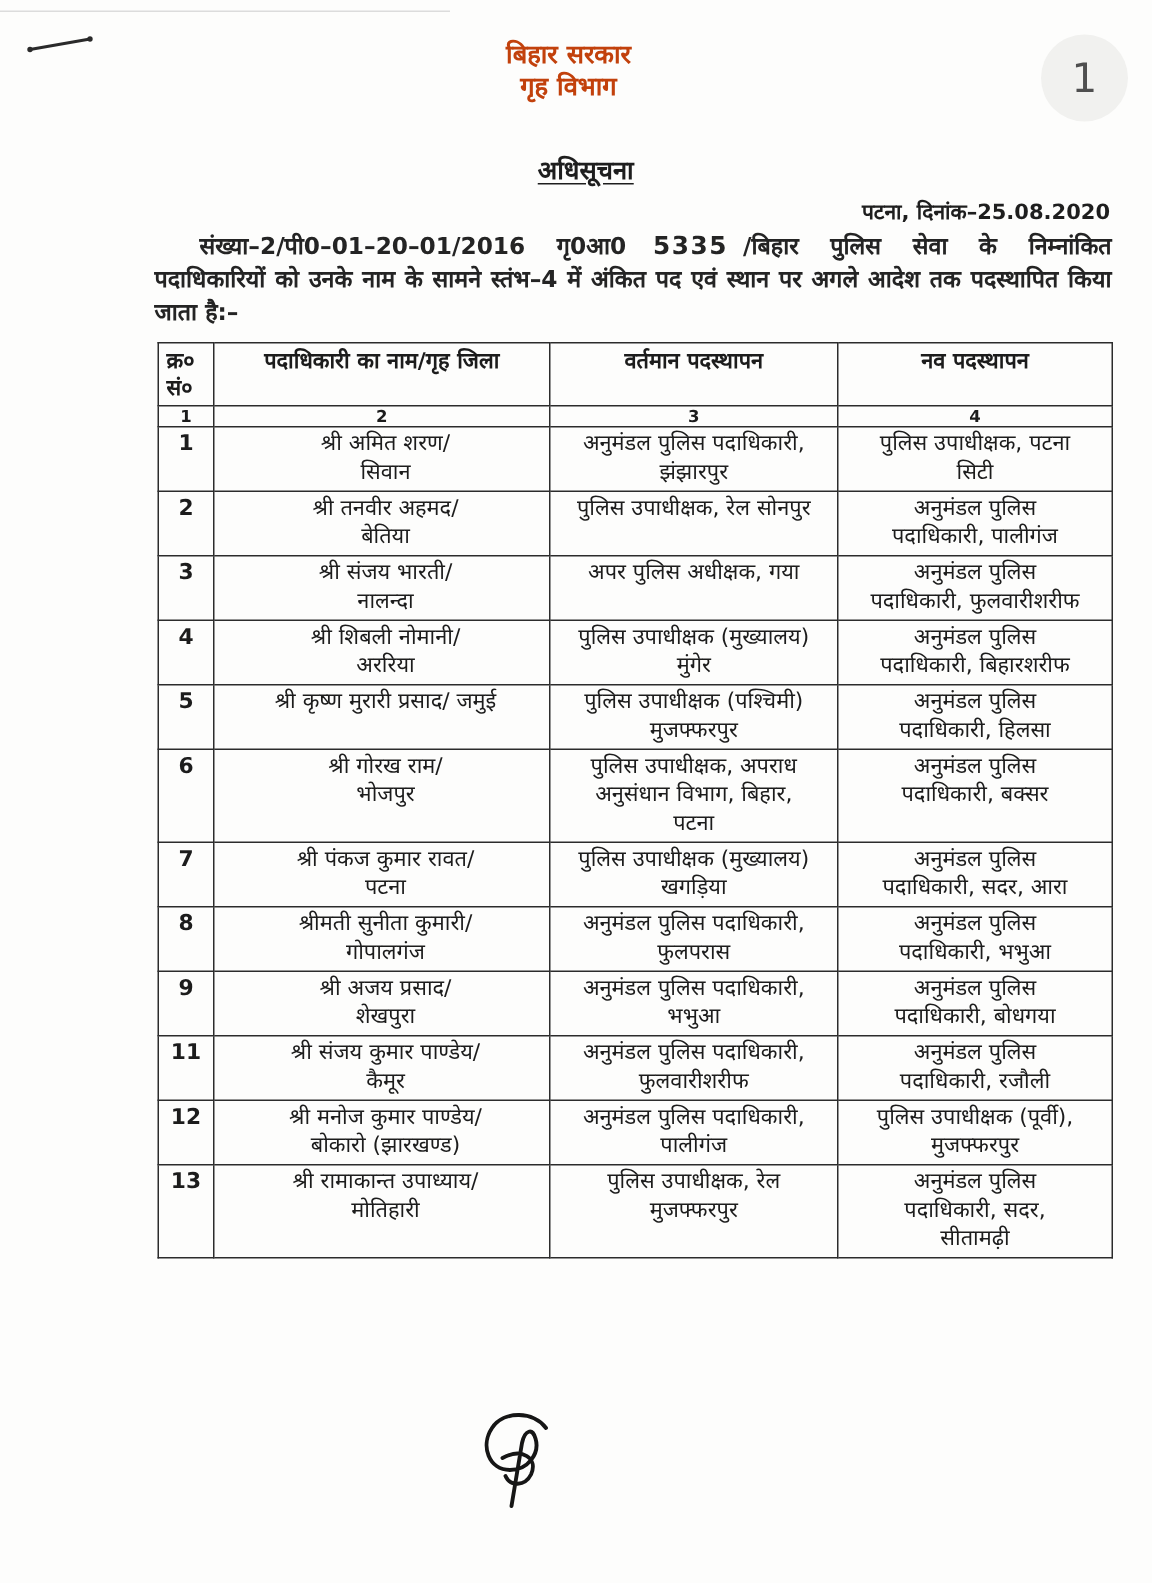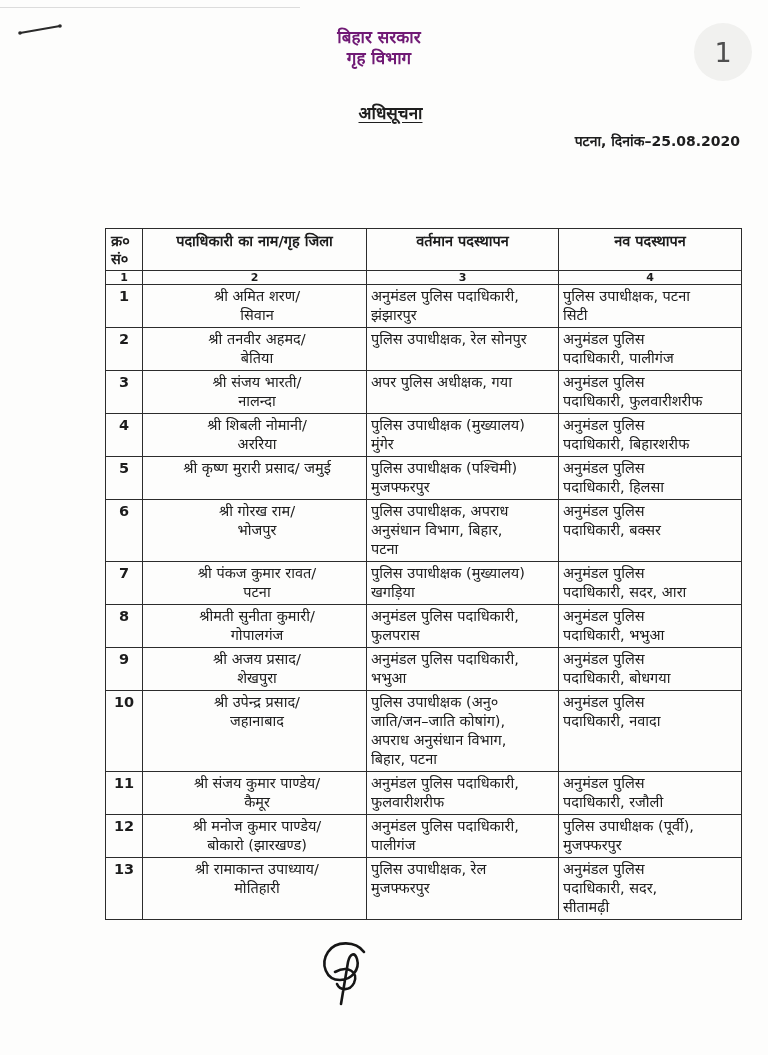--- a/index.html
+++ b/index.html
@@ -22,21 +22,21 @@
     background: #dcdcdc;
   }
   
   .doc-header {
     position: absolute;
     top: 27px; left: 0; right: 10px;
     text-align: center;
     font-size: 17px;
     line-height: 21px;
     font-weight: 700;
-    color: #701a75;
+    color: #c2410c;
   }
   .notice-title {
     position: absolute;
     top: 101px; left: 0; right: 10px;
     text-align: center;
     font-size: 17px;
     font-weight: 700;
     margin-left: 23px;
   }
   .notice-title span {
@@ -97,21 +97,21 @@
     height: 14px;
     padding: 0;
     font-size: 11px;
     font-weight: 700;
     text-align: center;
     line-height: 13px;
     white-space: normal;
   }
   td.sn   { text-align: center; font-weight: 600; }
   td.name { text-align: center; padding-left: 9px; }
-  td.cur, td.newp { text-align: left; }
+  td.cur, td.newp { text-align: center; }
   
   .page-badge {
     position: absolute;
     top: 23px; left: 694px;
     width: 58px; height: 58px;
     border-radius: 50%;
     background: #f1f1ef;
     display: flex;
     align-items: center;
     justify-content: center;
@@ -148,20 +148,21 @@
     <div>बिहार सरकार</div>
     <div>गृह विभाग</div>
   </div>
 
   <div class="notice-title">
     <span>अधिसूचना</span>
   </div>
 
   <div class="date-line">पटना, दिनांक–25.08.2020</div>
 
+  <p class="intro"><span>संख्या–2/पी0–01–20–01/2016 गृ0आ0</span><span class="memo">5335</span><span>/बिहार पुलिस सेवा के निम्नांकित पदाधिकारियों को उनके नाम के सामने स्तंभ–4 में अंकित पद एवं स्थान पर अगले आदेश तक पदस्थापित किया जाता है:–</span></p>
 
   <div class="table-wrap">
     <table>
       <colgroup>
         <col style="width:37px">
         <col style="width:224px">
         <col style="width:192px">
         <col style="width:183px">
       </colgroup>
       <thead>
@@ -253,31 +254,20 @@
         <tr>
           <td class="sn">9</td>
           <td class="name">श्री अजय प्रसाद/
 शेखपुरा</td>
           <td class="cur">अनुमंडल पुलिस पदाधिकारी,
 भभुआ</td>
           <td class="newp">अनुमंडल पुलिस
 पदाधिकारी, बोधगया</td>
         </tr>
         <tr>
-          <td class="sn">10</td>
-          <td class="name">श्री उपेन्द्र प्रसाद/
-जहानाबाद</td>
-          <td class="cur">पुलिस उपाधीक्षक (अनु०
-जाति/जन–जाति कोषांग),
-अपराध अनुसंधान विभाग,
-बिहार, पटना</td>
-          <td class="newp">अनुमंडल पुलिस
-पदाधिकारी, नवादा</td>
-        </tr>
-        <tr>
           <td class="sn">11</td>
           <td class="name">श्री संजय कुमार पाण्डेय/
 कैमूर</td>
           <td class="cur">अनुमंडल पुलिस पदाधिकारी,
 फुलवारीशरीफ</td>
           <td class="newp">अनुमंडल पुलिस
 पदाधिकारी, रजौली</td>
         </tr>
         <tr>
           <td class="sn">12</td>

